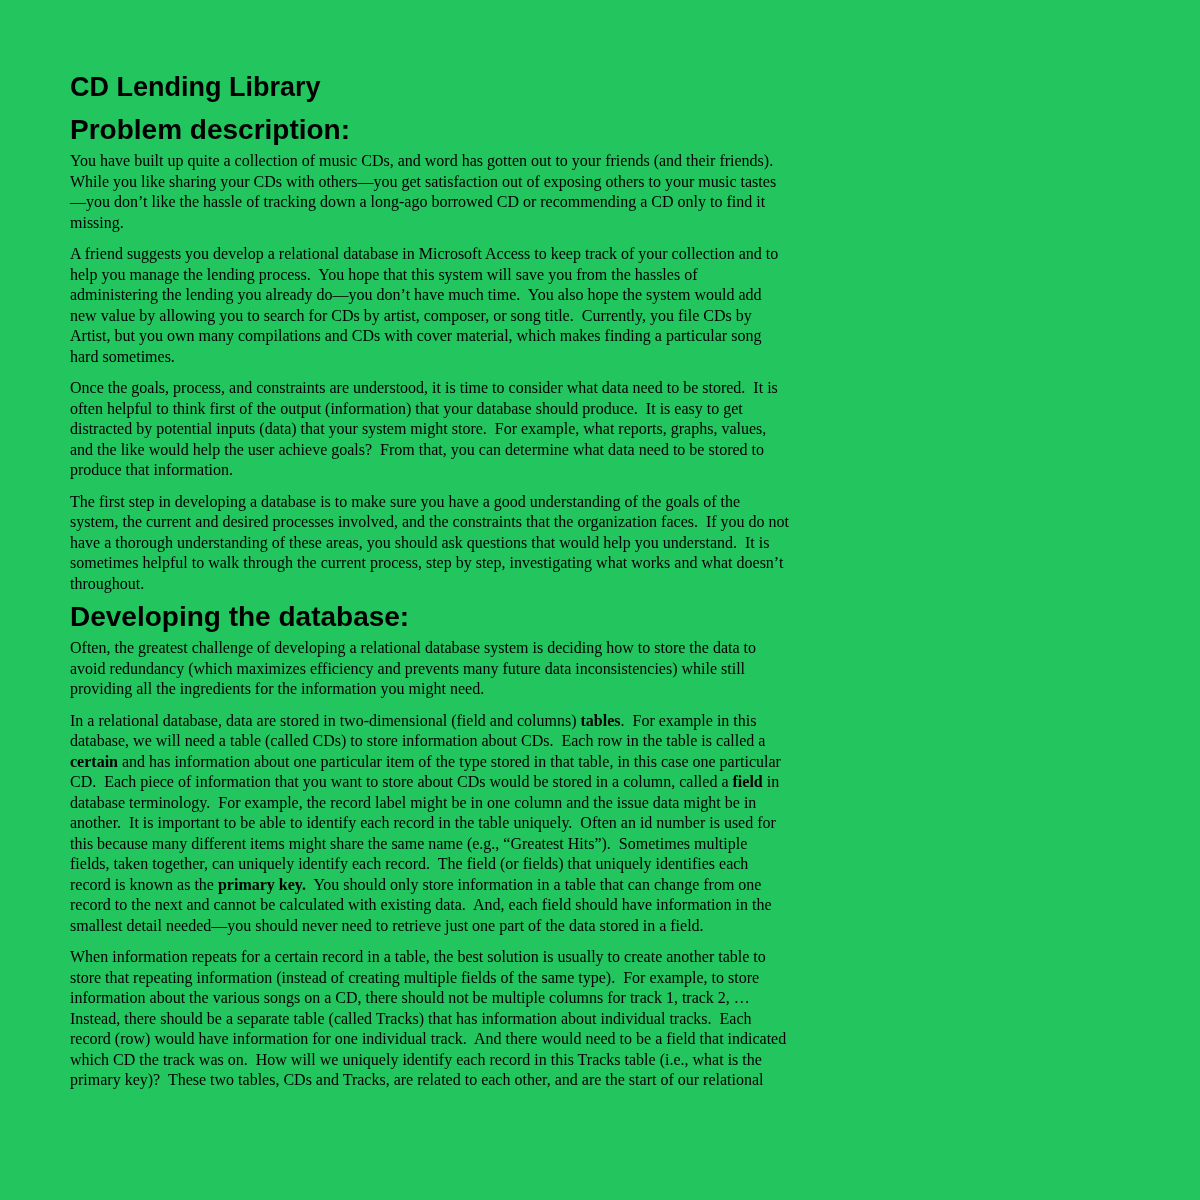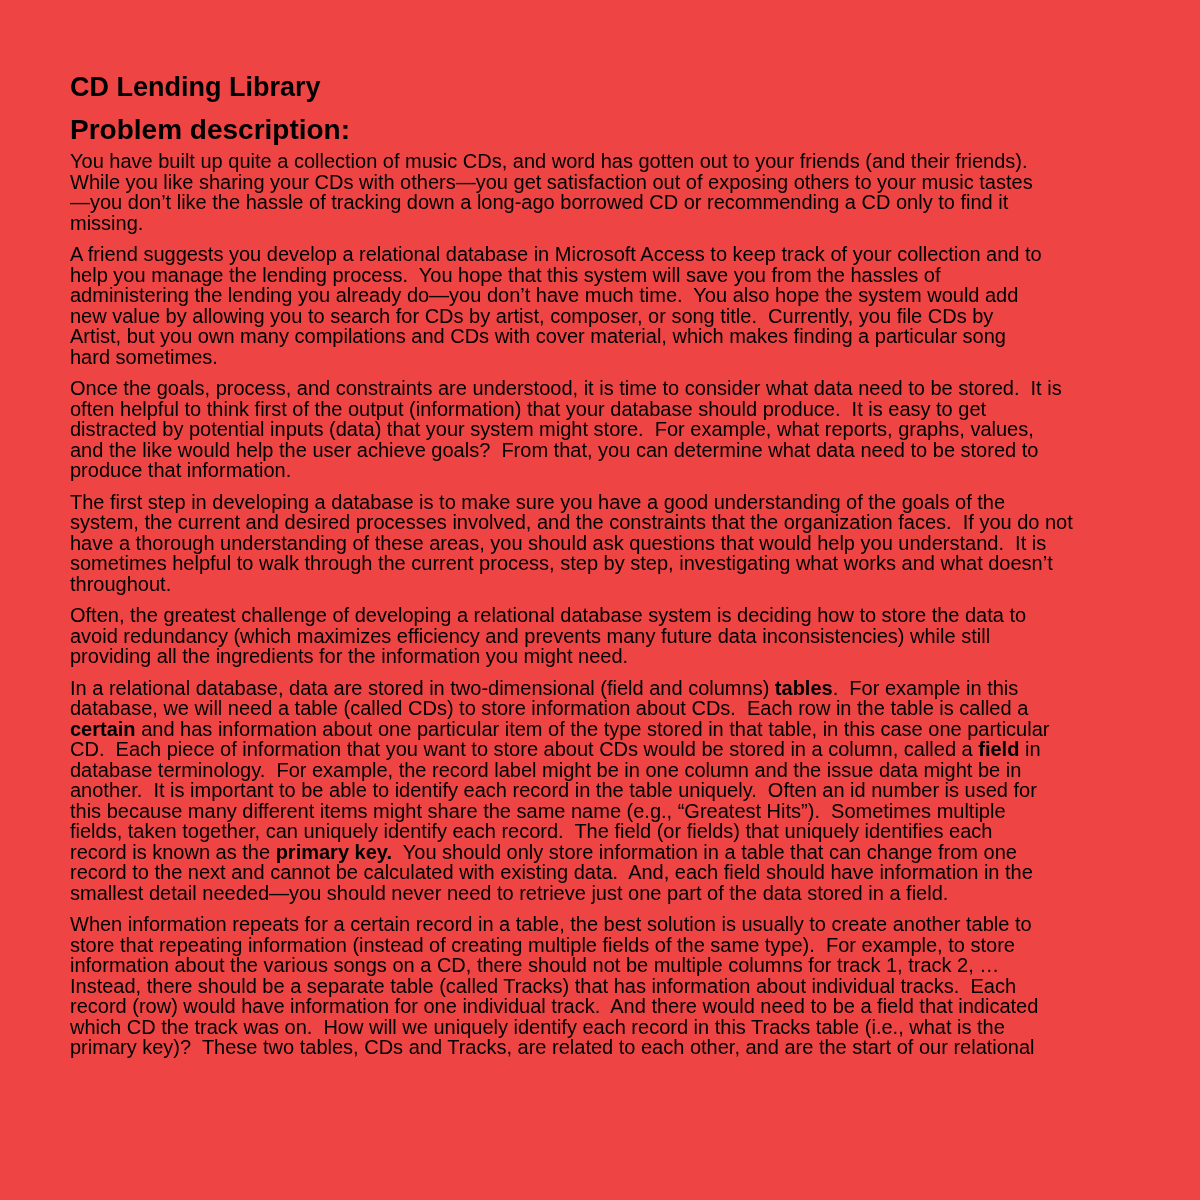--- a/index.html
+++ b/index.html
@@ -8,42 +8,42 @@
     background: #ffffff;
     width: 1200px;
     height: 1200px;
     overflow: hidden;
   }
   .page {
     box-sizing: border-box;
     width: 1200px;
     height: 1200px;
     padding: 72px 55px 0 70px;
-    background: #ef4444;
+    background: #22c55e;
     color: #000000;
   }
   .doc-title {
     font-family: "Liberation Sans", sans-serif;
     font-weight: bold;
     font-size: 27px;
     line-height: 30px;
     margin: 0 0 16px 0;
     color: #000000;
   }
   .sec-heading {
     font-family: "Liberation Sans", sans-serif;
     font-weight: bold;
     font-size: 28px;
     line-height: 23px;
     margin: 11px 0 10px 0;
     color: #000000;
   }
   .body-para {
-    font-family: Liberation Sans, sans-serif;
-    font-size: 20px;
+    font-family: Liberation Serif, serif;
+    font-size: 16px;
     line-height: 20.5px;
     margin: 0 0 11px 0;
     max-width: 1075px;
     white-space: pre-wrap;
     color: #000000;
   }
   .body-para .bold {
     font-weight: bold;
   }
 </style>
@@ -67,20 +67,21 @@
       <p class="body-para"><span>Once the goals, process, and constraints are understood, it is time to consider what data need to be stored.  It is
 often helpful to think first of the output (information) that your database should produce.  It is easy to get
 distracted by potential inputs (data) that your system might store.  For example, what reports, graphs, values,
 and the like would help the user achieve goals?  From that, you can determine what data need to be stored to
 produce that information.</span></p>
       <p class="body-para"><span>The first step in developing a database is to make sure you have a good understanding of the goals of the
 system, the current and desired processes involved, and the constraints that the organization faces.  If you do not
 have a thorough understanding of these areas, you should ask questions that would help you understand.  It is
 sometimes helpful to walk through the current process, step by step, investigating what works and what doesn’t
 throughout.</span></p>
+      <h2 class="sec-heading">Developing the database:</h2>
       <p class="body-para"><span>Often, the greatest challenge of developing a relational database system is deciding how to store the data to
 avoid redundancy (which maximizes efficiency and prevents many future data inconsistencies) while still
 providing all the ingredients for the information you might need.</span></p>
       <p class="body-para"><span>In a relational database, data are stored in two-dimensional (field and columns) </span><span class="bold">tables</span><span>.  For example in this
 database, we will need a table (called CDs) to store information about CDs.  Each row in the table is called a
 </span><span class="bold">certain</span><span> and has information about one particular item of the type stored in that table, in this case one particular
 CD.  Each piece of information that you want to store about CDs would be stored in a column, called a </span><span class="bold">field</span><span> in
 database terminology.  For example, the record label might be in one column and the issue data might be in
 another.  It is important to be able to identify each record in the table uniquely.  Often an id number is used for
 this because many different items might share the same name (e.g., “Greatest Hits”).  Sometimes multiple

